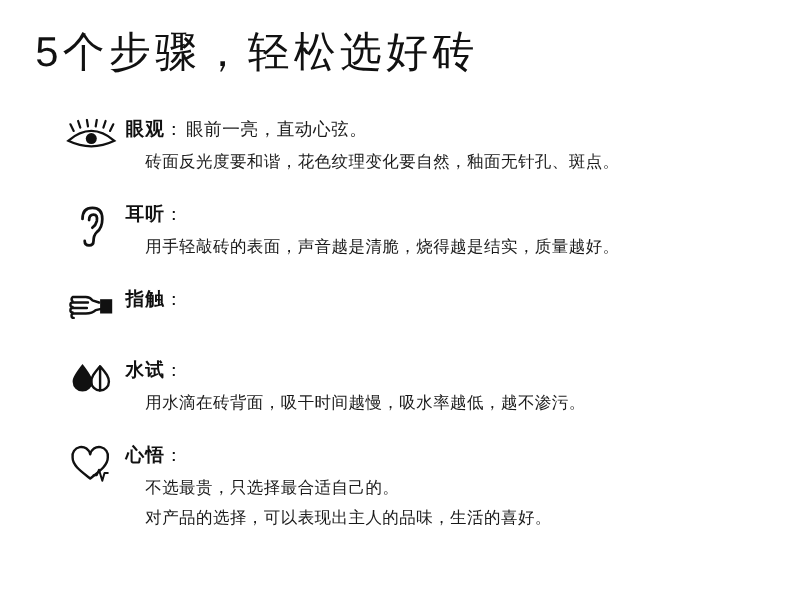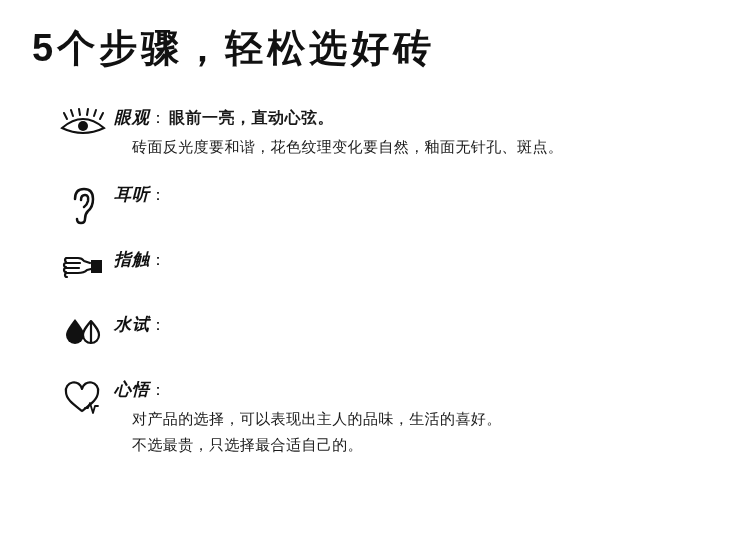--- a/index.html
+++ b/index.html
@@ -16,21 +16,21 @@
   }
   .page {
     position: relative;
     width: 730px;
     height: 560px;
     box-sizing: border-box;
     padding: 26px 28px 0 28px;
   }
   .title {
     font-size: 38px;
-    font-weight: bold;
+    font-weight: normal;
     letter-spacing: 4px;
     color: #111111;
     margin: 0 0 0 4px;
     line-height: 1.2;
     white-space: nowrap;
   }
   .steps {
     margin-top: 34px;
   }
   .step {
@@ -55,32 +55,30 @@
   .step-head {
     display: flex;
     align-items: baseline;
     white-space: nowrap;
   }
   .step-label {
     font-size: 17px;
     font-weight: bold;
     color: #111111;
     letter-spacing: 1px;
-    font-style: italic;
   }
   .step-colon {
     font-size: 16px;
     color: #111111;
     margin-right: 3px;
   }
   .step-headline {
     font-size: 16px;
     color: #1a1a1a;
     letter-spacing: 0.5px;
-    font-weight: bold;
   }
   .step-lines {
     margin-top: 7px;
     padding-left: 18px;
     font-family: Liberation Mono, monospace;
   }
   .step-line {
     font-size: 15px;
     color: #1a1a1a;
     line-height: 1.75;
@@ -132,20 +130,23 @@
             <path d="M9 14 Q9 4 18 4 Q27 4 27 14 Q27 22 22 26 Q19 29 19 34 Q19 38 15 38 Q11 38 11 34"></path>
             <path d="M15 15 Q15 10 19 10 Q23 10 22 16 Q21 20 18 22"></path>
           </g>
         </svg>
       </div>
       <div class="step-body">
         <div class="step-head">
           <span class="step-label">耳听</span>
           <span class="step-colon">：</span>
         </div>
+        <div class="step-lines">
+          <div class="step-line">用手轻敲砖的表面，声音越是清脆，烧得越是结实，质量越好。</div>
+        </div>
       </div>
     </div>
 
     <div class="step">
       <div class="step-icon">
         <svg width="46" height="34" viewBox="0 0 46 34">
           <g stroke="#111" stroke-width="2.2" fill="none" stroke-linecap="round" stroke-linejoin="round">
             <path d="M6 12 Q4 10 6 8 L18 8 Q22 8 24 11 L30 13"></path>
             <path d="M6 17 Q4 17 4 15 Q4 13 6 13 L20 13"></path>
             <path d="M6 22 Q4 22 4 20 Q4 18 6 18 L19 18"></path>
@@ -170,38 +171,41 @@
             <path d="M30 6 C36 13 38 16 38 20 A8 8 0 0 1 30 28 Z" fill="none"></path>
             <path d="M30 6 C24 13 22 16 22 20 A8 8 0 0 0 30 28"></path>
           </g>
         </svg>
       </div>
       <div class="step-body">
         <div class="step-head">
           <span class="step-label">水试</span>
           <span class="step-colon">：</span>
         </div>
+        <div class="step-lines">
+          <div class="step-line">用水滴在砖背面，吸干时间越慢，吸水率越低，越不渗污。</div>
+        </div>
       </div>
     </div>
 
     <div class="step">
       <div class="step-icon">
         <svg width="40" height="36" viewBox="0 0 40 36">
           <g stroke="#111" stroke-width="2.2" fill="none" stroke-linecap="round" stroke-linejoin="round">
             <path d="M19 31 C10 24 3 19 3 12 A8 8 0 0 1 19 9 A8 8 0 0 1 35 12 C35 19 28 24 19 31 Z"></path>
             <path d="M22 28 L25 28 L27 23 L30 33 L32 26 L35 26" stroke-width="1.8"></path>
           </g>
         </svg>
       </div>
       <div class="step-body">
         <div class="step-head">
           <span class="step-label">心悟</span>
           <span class="step-colon">：</span>
         </div>
         <div class="step-lines">
+          <div class="step-line">不选最贵，只选择最合适自己的。</div>
           <div class="step-line">对产品的选择，可以表现出主人的品味，生活的喜好。</div>
-          <div class="step-line">不选最贵，只选择最合适自己的。</div>
         </div>
       </div>
     </div>
 
   </div>
 </div>
 
 </body></html>

